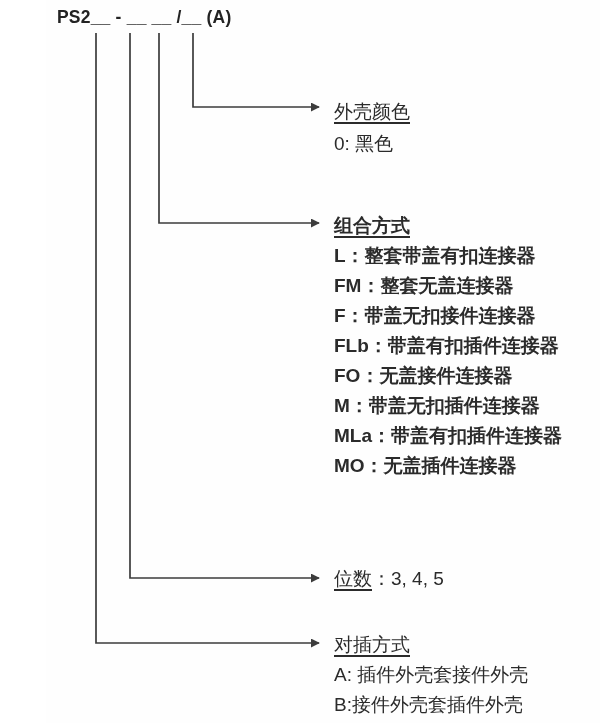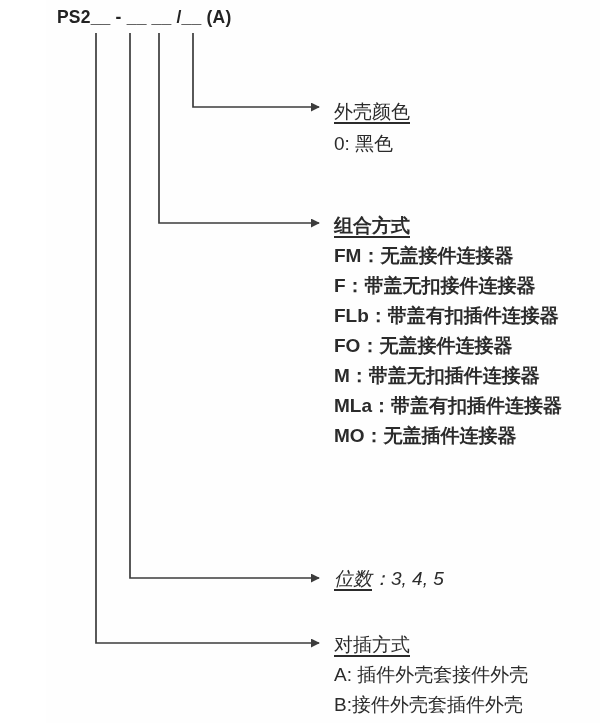--- a/index.html
+++ b/index.html
@@ -44,21 +44,21 @@
     height: 30px;
   }
   .heading {
     text-decoration: underline;
     text-underline-offset: 4px;
     text-decoration-thickness: 1.5px;
   }
   .sec-shell { top: 96px; line-height: 32px; }
   .sec-shell .heading-row { height: 32px; }
   .sec-combo { top: 211px; font-weight: bold; }
-  .sec-positions { top: 564px; font-style: italic; }
+  .sec-positions { top: 564px; }
   .sec-mating { top: 630px; }
   .item { height: 30px; }
   .sec-shell .item { height: 32px; }
 </style>
 </head>
 <body>
 
 <div class="canvas">
 
   <div class="part-code">PS2__ - __ __ /__ (A)</div>
@@ -79,21 +79,22 @@
     <div class="heading-row">
       <span class="heading">外壳颜色</span>
     </div>
     <div class="item">0: 黑色</div>
   </div>
 
   <div class="section sec-combo">
     <div class="heading-row">
       <span class="heading">组合方式</span>
     </div>
-    <div class="item">FM：无盖接件连接器</div>
+    <div class="item">L：整套带盖有扣连接器</div>
+    <div class="item">FM：整套无盖连接器</div>
     <div class="item">F：带盖无扣接件连接器</div>
     <div class="item">FLb：带盖有扣插件连接器</div>
     <div class="item">FO：无盖接件连接器</div>
     <div class="item">M：带盖无扣插件连接器</div>
     <div class="item">MLa：带盖有扣插件连接器</div>
     <div class="item">MO：无盖插件连接器</div>
   </div>
 
   <div class="section sec-positions">
     <span class="heading">位数</span><span>：</span><span>3, 4, 5</span>

